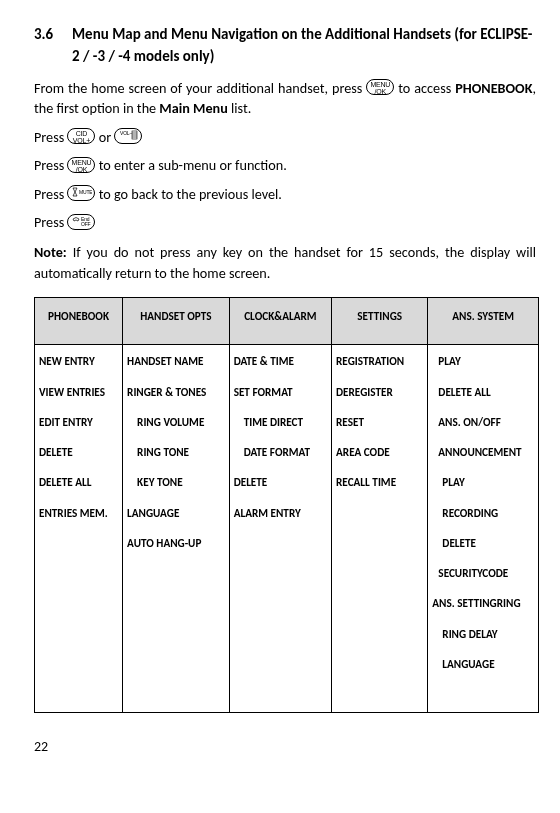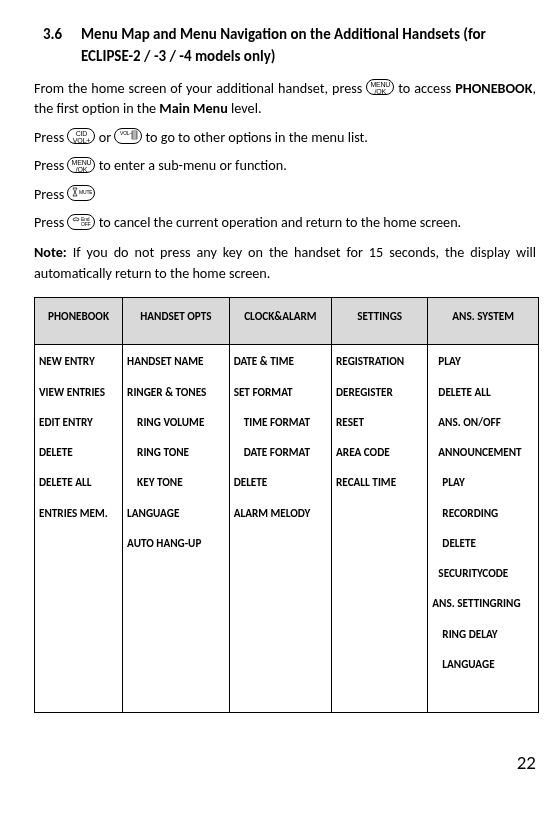--- a/index.html
+++ b/index.html
@@ -14,21 +14,20 @@
   }
   h2 {
     font-size: 15px;
     font-weight: bold;
     margin: 0 0 10px 0;
     display: flex;
   }
   h2 .num {
     width: 38px;
     flex-shrink: 0;
-    margin-left: 9px;
   }
   p {
     margin: 0 0 8px 0;
     text-align: justify;
   }
   .key {
     display: inline-block;
     vertical-align: middle;
     height: 14px;
     line-height: 14px;
@@ -73,64 +72,64 @@
     white-space: nowrap;
   }
   td div.item.indent { padding-left: 10px; }
   td div.item.indent2 { padding-left: 6px; }
   .col1 { width: 86px; }
   .col2 { width: 104px; }
   .col3 { width: 100px; }
   .col4 { width: 94px; }
   .col5 { width: 108px; }
   .pagenum {
-    text-align: right;
-    margin-top: 36px;
-    font-size: 19px;
+    text-align: left;
+    margin-top: 24px;
+    font-size: 14px;
   }
 </style>
 </head>
 <body>
 
 <h2>
   <span class="num">3.6</span>
   <span>Menu Map and Menu Navigation on the Additional Handsets (for ECLIPSE-2 / -3 / -4 models only)</span>
 </h2>
 
 <p style="text-align:justify;">
-  <span>From the home screen of your additional handset, press </span><span class="key key-menu">MENU<br>/OK</span><span> to access </span><b>PHONEBOOK</b><span>, the first option in the </span><b>Main Menu</b><span> level.</span>
+  <span>From the home screen of your additional handset, press </span><span class="key key-menu">MENU<br>/OK</span><span> to access </span><b>PHONEBOOK</b><span>, the first option in the </span><b>Main Menu</b><span> list.</span>
 </p>
 
 <p>
   <span>Press </span><span class="key key-menu">CID<br>VOL+</span><span> or </span><span class="key"><svg width="22" height="12" viewBox="0 0 22 12">
         <text x="3" y="6" font-size="5">VOL−</text>
         <rect x="15" y="2" width="5" height="8" fill="none" stroke="#000" stroke-width="0.6"></rect>
         <line x1="15" y1="4" x2="20" y2="4" stroke="#000" stroke-width="0.6"></line>
         <line x1="15" y1="6" x2="20" y2="6" stroke="#000" stroke-width="0.6"></line>
         <line x1="15" y1="8" x2="20" y2="8" stroke="#000" stroke-width="0.6"></line>
-      </svg></span><span> to go to other options in the menu list.</span>
+      </svg></span>
 </p>
 
 <p>
   <span>Press </span><span class="key key-menu">MENU<br>/OK</span><span> to enter a sub-menu or function.</span>
 </p>
 
 <p>
   <span>Press </span><span class="key"><svg width="22" height="12" viewBox="0 0 22 12">
         <path d="M 5 6 L 3 2 L 7 2 Z M 5 6 L 3 10 L 7 10 Z" fill="none" stroke="#000" stroke-width="0.7"></path>
         <text x="9" y="8" font-size="5">MUTE</text>
-      </svg></span>
+      </svg></span><span> to go back to the previous level.</span>
 </p>
 
 <p>
   <span>Press </span><span class="key"><svg width="22" height="12" viewBox="0 0 22 12">
         <path d="M 3 4 Q 6 1 9 4 L 8 6 Q 6 4 4 6 Z" fill="none" stroke="#000" stroke-width="0.7"></path>
         <text x="11" y="6" font-size="5">End</text>
         <text x="11" y="11" font-size="5">OFF</text>
-      </svg></span><span> to cancel the current operation and return to the home screen.</span>
+      </svg></span>
 </p>
 
 <p class="note">
   <b>Note:</b><span> If you do not press any key on the handset for 15 seconds, the display will automatically return to the home screen.</span>
 </p>
 
 <table>
   <colgroup>
     <col class="col1">
       <col class="col2">
@@ -162,24 +161,24 @@
           <div class="item">RINGER &amp; TONES</div>
           <div class="item indent">RING VOLUME</div>
           <div class="item indent">RING TONE</div>
           <div class="item indent">KEY TONE</div>
           <div class="item">LANGUAGE</div>
           <div class="item">AUTO HANG-UP</div>
         </td>
       <td>
           <div class="item">DATE &amp; TIME</div>
           <div class="item">SET FORMAT</div>
-          <div class="item indent">TIME FORMAT</div>
+          <div class="item indent">TIME DIRECT</div>
           <div class="item indent">DATE FORMAT</div>
           <div class="item">DELETE</div>
-          <div class="item">ALARM MELODY</div>
+          <div class="item">ALARM ENTRY</div>
         </td>
       <td>
           <div class="item">REGISTRATION</div>
           <div class="item">DEREGISTER</div>
           <div class="item">RESET</div>
           <div class="item">AREA CODE</div>
           <div class="item">RECALL TIME</div>
         </td>
       <td>
           <div class="item indent2">PLAY</div>

